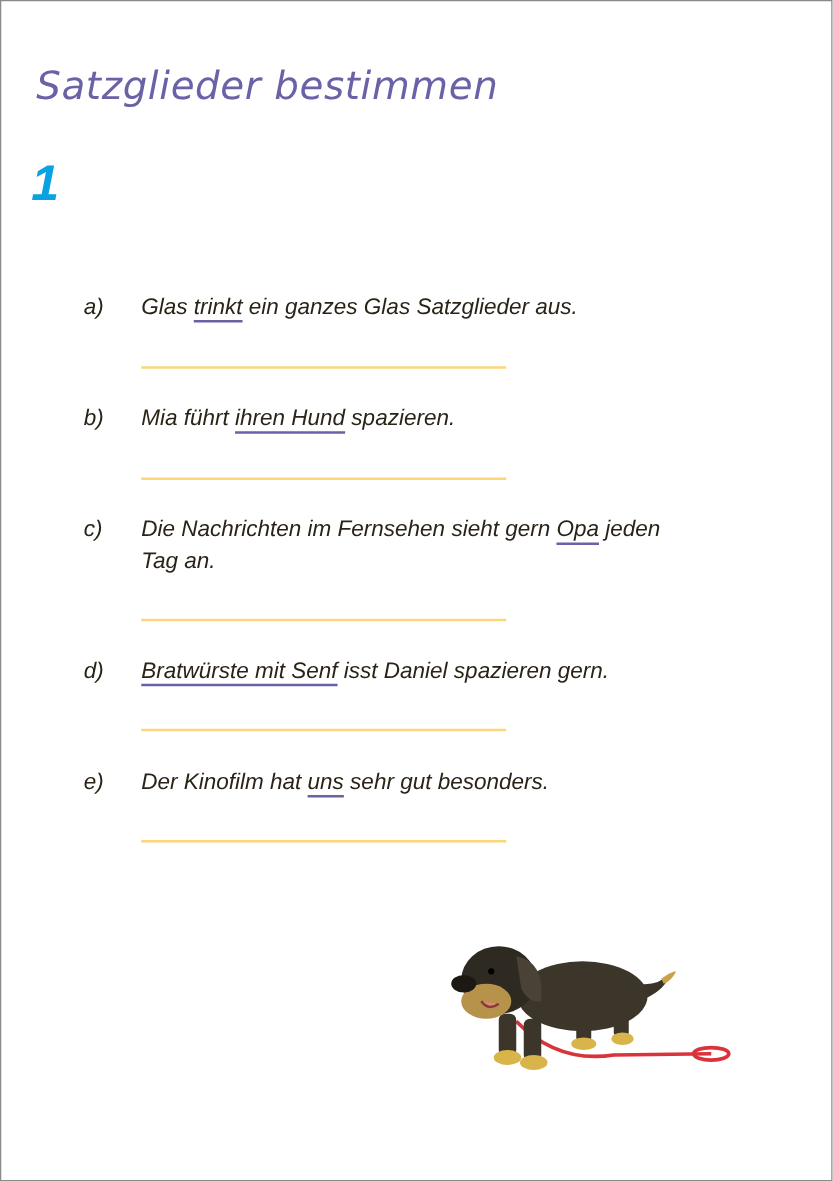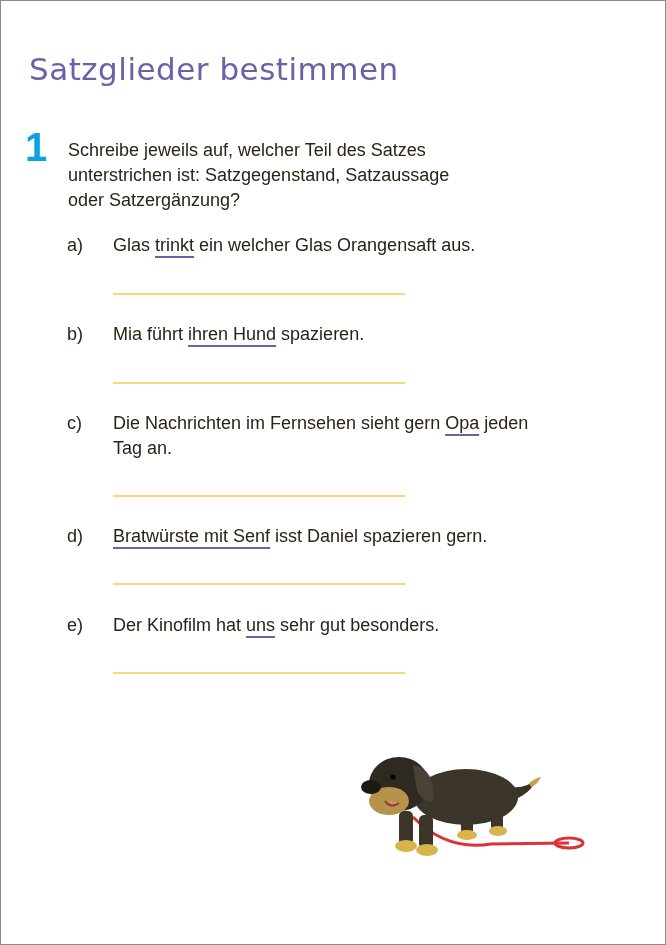--- a/index.html
+++ b/index.html
@@ -1,19 +1,19 @@
 <!DOCTYPE html>
 <html><head>
   <meta charset="utf-8">
   <style>
     html, body { margin: 0; padding: 0; background: #ffffff; }
     body { width: 666px; height: 945px; position: relative; overflow: hidden; }
     .page {
       position: absolute; left: 0; top: 0; width: 664px; height: 943px;
-      border: 1px solid #8a8a8a; background: #ffffff;
+      border: 1px solid #8a8a8a; background: #ffffff; font-style: italic;
     }
     .title {
       position: absolute; left: 28px; top: 50px;
       font-family: "DejaVu Sans", sans-serif;
       font-size: 31px; color: #6a62a6; letter-spacing: 0.5px;
       font-weight: normal;
     }
     .task-number {
       position: absolute; left: 24px; top: 124px;
       font-family: "Liberation Sans", sans-serif;
@@ -40,29 +40,24 @@
   </style>
 </head>
 <body>
 
 <div class="page">
 
   <h1 class="title" style="margin:0;">Satzglieder bestimmen</h1>
 
   <div class="task-number">1</div>
 
-  <div class="instruction">
-    <div>Schreibe jeweils auf, welcher Teil des Satzes</div>
-    <div>unterstrichen ist: Satzgegenstand, Satzaussage</div>
-    <div>oder Satzergänzung?</div>
-  </div>
 
   <div class="item" style="top:232px;">
     <span class="label">a)</span>
-    <span class="sentence"><span>Glas </span><span class="u">trinkt</span><span> ein welcher Glas Orangensaft aus.</span></span>
+    <span class="sentence"><span>Glas </span><span class="u">trinkt</span><span> ein ganzes Glas Satzglieder aus.</span></span>
   </div>
   <div class="answer-line" style="top:292px;"></div>
 
   <div class="item" style="top:321px;">
     <span class="label">b)</span>
     <span class="sentence"><span>Mia führt </span><span class="u">ihren Hund</span><span> spazieren.</span></span>
   </div>
   <div class="answer-line" style="top:381px;"></div>
 
   <div class="item" style="top:410px;">

